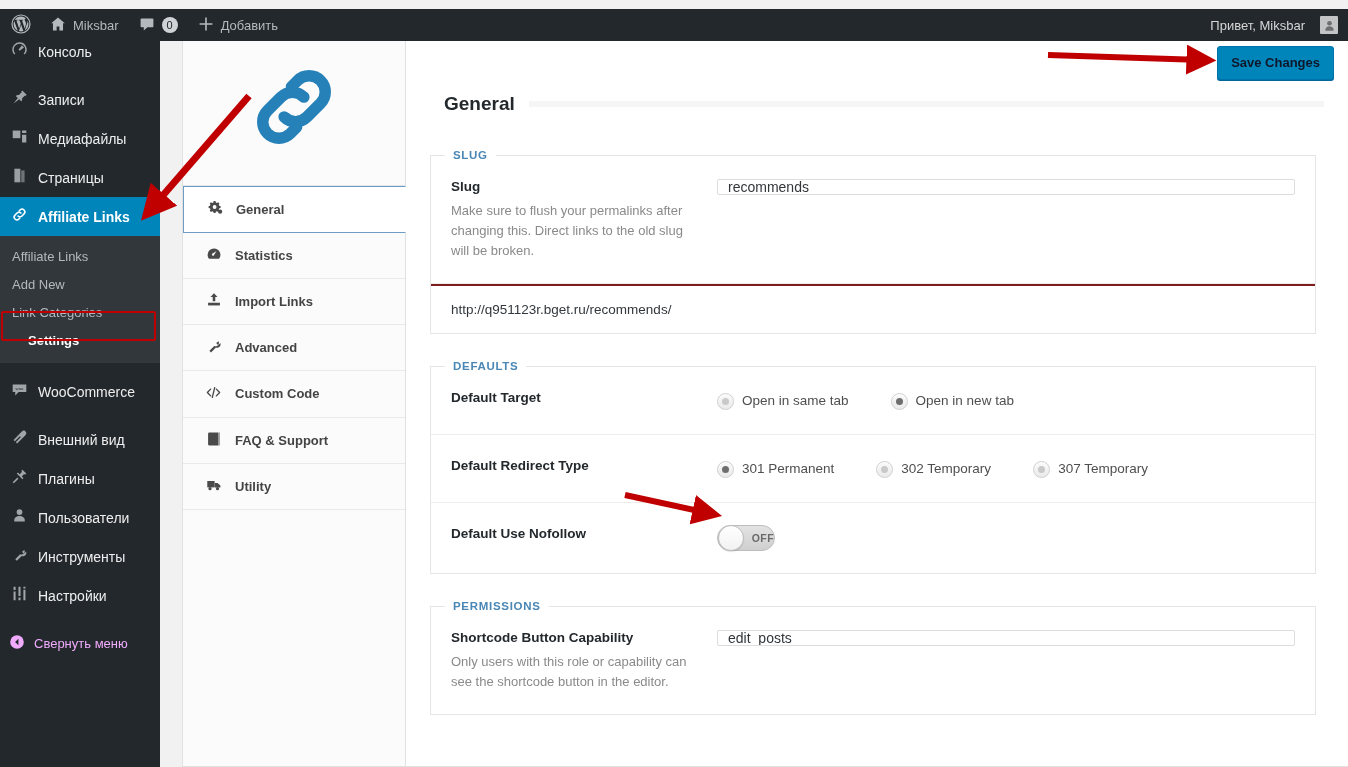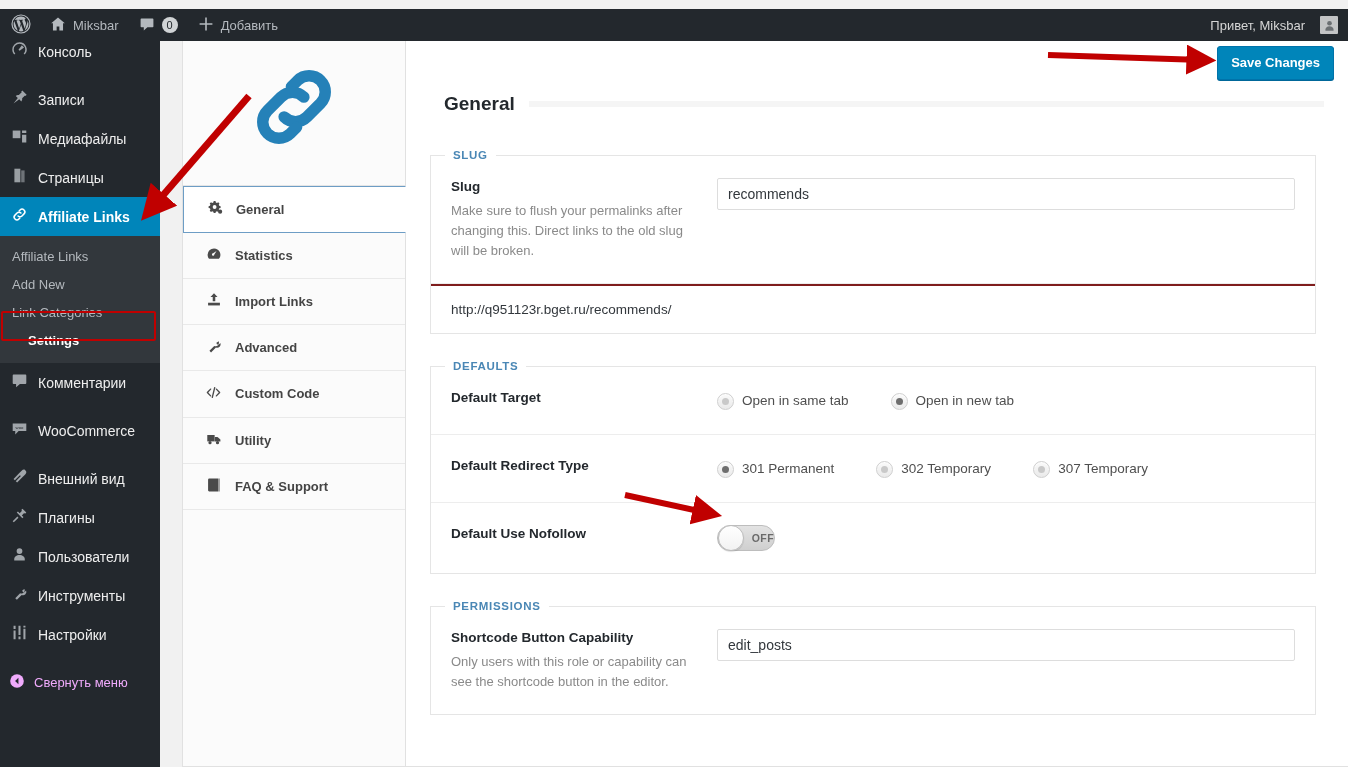--- a/index.html
+++ b/index.html
@@ -126,21 +126,21 @@
     border: 1px solid #e1e1e1;
     border-top: 0;
     position: relative;
   }
   #save-row {
     height: 61px; display: flex; align-items: center;
     justify-content: flex-end; padding-right: 20px;
   }
   #save-btn {
     background: #0085ba; border: 1px solid #0073aa;
-    color: #ffffff; font-size: 13px; font-weight: 600;
+    color: #0f172a; font-size: 13px; font-weight: 600;
     padding: 8px 13px; border-radius: 3px; cursor: pointer;
     box-shadow: 0 1px 0 #006799; line-height: 16px;
   }
 
   .page-title-row {
     display: flex; align-items: center; gap: 14px;
     padding: 0 30px 0 38px; margin-bottom: 40px;
   }
   .page-title {
     font-size: 19px; font-weight: 700; color: #23282d;
@@ -173,21 +173,21 @@
   .flabel { width: 266px; flex: 0 0 266px; padding-right: 20px; }
   .flabel .lbl {
     font-size: 13.5px; font-weight: 700; color: #23282d;
     display: block; margin-bottom: 5px; line-height: 18px;
   }
   .flabel .desc {
     font-size: 13px; color: #8a8a8a; line-height: 20px;
   }
   .fctrl { flex: 1 1 auto; }
   .txtinput {
-    width: 578px; height: 32px;
+    width: 578px; height: 16px;
     border: 1px solid #ddd; border-radius: 2px;
     padding: 0 10px; font-size: 14px; color: #32373c;
     font-family: "Liberation Sans", sans-serif;
     background: #fff; outline: none;
   }
   .urlrow {
     padding: 16px 20px; font-size: 13.5px; color: #32373c;
     border-top: 2px solid #7f1d1d;
   }
 
@@ -338,28 +338,20 @@
     <span>Affiliate Links</span>
   </div>
 
   <div class="submenu">
     <a>Affiliate Links</a>
     <a>Add New</a>
     <a>Link Categories</a>
     <a class="current">Settings</a>
   </div>
 
-  <div class="menu-top">
-    <span class="mi-ico">
-      <svg width="17" height="17" viewBox="0 0 20 20" fill="currentColor">
-          <path d="M17 3H3a1 1 0 0 0-1 1v9a1 1 0 0 0 1 1h3v4l4.5-4H17a1 1 0 0 0 1-1V4a1 1 0 0 0-1-1z"></path>
-        </svg>
-    </span>
-    <span>Комментарии</span>
-  </div>
 
   <div class="menu-sep"></div>
 
   <div class="menu-top">
     <span class="mi-ico">
       <svg width="17" height="17" viewBox="0 0 20 20" fill="currentColor">
           <path d="M2 4h16v9H9l-4 4v-4H2z"></path>
           <text x="10" y="11" font-size="5" fill="#23282d" text-anchor="middle" font-family="sans-serif">woo</text>
         </svg>
     </span>
@@ -485,42 +477,42 @@
 
         <div class="tab-item">
           <span class="t-ico">
             <svg width="17" height="17" viewBox="0 0 20 20" fill="none" stroke="currentColor" stroke-width="1.6" stroke-linecap="round" stroke-linejoin="round">
                 <path d="M6.6 6 2.8 10l3.8 4"></path>
                 <path d="M13.4 6l3.8 4-3.8 4"></path>
                 <path d="M11.4 4.2 8.6 15.8"></path>
               </svg>
           </span>
           <span>Custom Code</span>
+        </div>
+
+        <div class="tab-item">
+          <span class="t-ico">
+            <svg width="16" height="16" viewBox="0 0 20 20" fill="currentColor">
+                <path d="M4 2h11v16H4a1.4 1.4 0 0 1-1.4-1.4V3.4A1.4 1.4 0 0 1 4 2z"></path>
+                <path d="M15 2h2.4v16H15z" opacity=".55"></path>
+              </svg>
+          </span>
+          <span>FAQ &amp; Support</span>
         </div>
 
         <div class="tab-item">
           <span class="t-ico">
             <svg width="16" height="16" viewBox="0 0 20 20" fill="currentColor">
                 <path d="M1.6 5h9.2v8H1.6z"></path>
                 <path d="M11 7.6h3.4L18 10.6V13h-7z"></path>
                 <circle cx="5" cy="14.6" r="2"></circle>
                 <circle cx="14.4" cy="14.6" r="2"></circle>
               </svg>
           </span>
           <span>Utility</span>
-        </div>
-
-        <div class="tab-item">
-          <span class="t-ico">
-            <svg width="16" height="16" viewBox="0 0 20 20" fill="currentColor">
-                <path d="M4 2h11v16H4a1.4 1.4 0 0 1-1.4-1.4V3.4A1.4 1.4 0 0 1 4 2z"></path>
-                <path d="M15 2h2.4v16H15z" opacity=".55"></path>
-              </svg>
-          </span>
-          <span>FAQ &amp; Support</span>
         </div>
 
       </div>
     </div>
 
     <div id="plugin-main">
 
       <div id="save-row">
         <button id="save-btn">Save Changes</button>
       </div>

